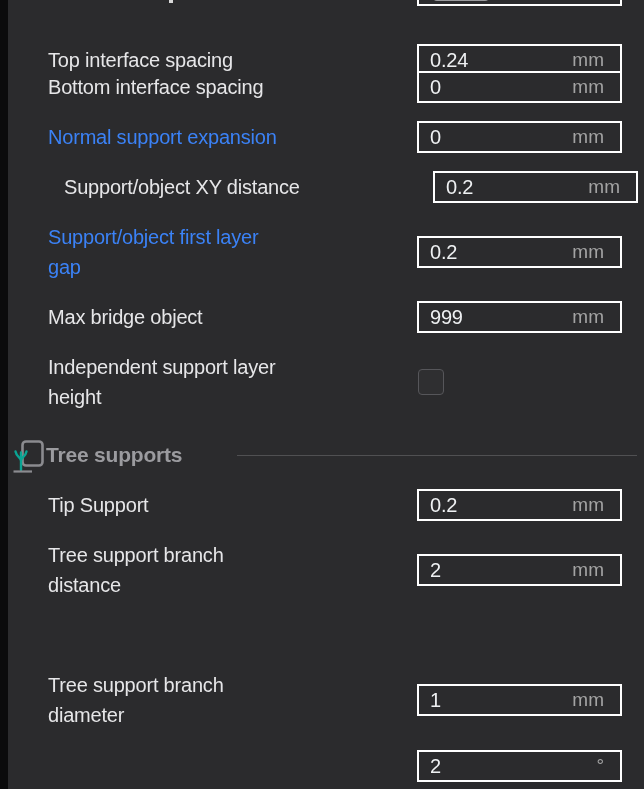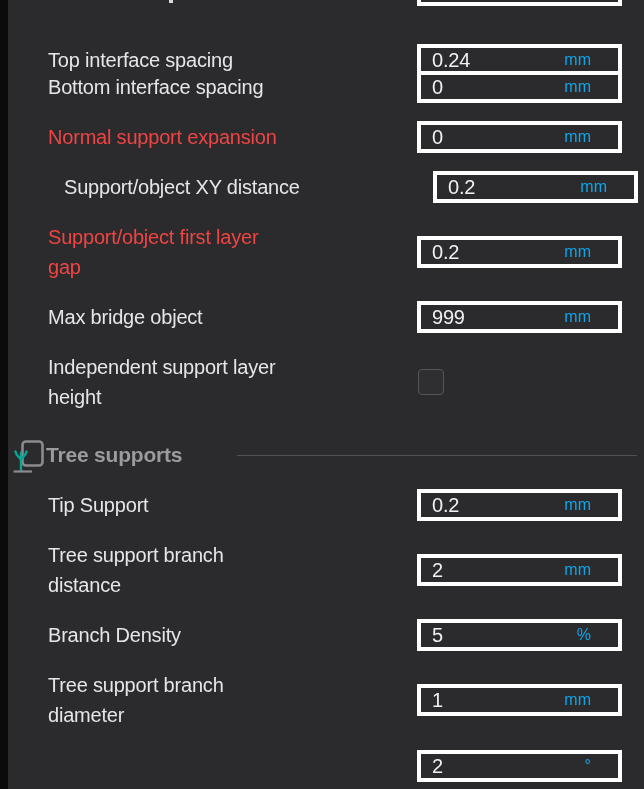--- a/index.html
+++ b/index.html
@@ -11,35 +11,35 @@
   }
   .edge-strip{position:absolute;left:0;top:0;width:8px;height:789px;background:#0b0b0c;}
   .panel{position:absolute;left:8px;top:0;right:0;bottom:0;}
 
   .row{position:absolute;left:0;right:0;}
   .lbl{
     position:absolute;left:40px;top:50%;transform:translateY(-50%);
     width:345px;font-size:20px;line-height:30px;letter-spacing:-0.2px;
     color:#e6e6e8;white-space:pre-line;
   }
-  .lbl.dim{color:#ef4444;}
+  .lbl.dim{color:#3b82f6;}
   .field{
     position:absolute;left:409px;top:50%;transform:translateY(-50%);
     width:205px;height:32px;box-sizing:border-box;
-    border:4px solid #ffffff;border-radius:0;background:#2b2b2d;
+    border:2px solid #ffffff;border-radius:0;background:#2b2b2d;
   }
   .field input{
     position:absolute;left:0;top:0;width:150px;height:100%;
     background:transparent;border:none;outline:none;
     color:#eef0f2;font-size:20px;padding:0 0 0 11px;
     font-family:"Liberation Sans", sans-serif;letter-spacing:-0.2px;
   }
   .unit{
-    position:absolute;right:27px;top:50%;transform:translateY(-50%);
-    color:#0ea5e9;font-size:16px;
+    position:absolute;right:16px;top:50%;transform:translateY(-50%);
+    color:#a3a3a3;font-size:19px;
   }
   .checkbox{
     position:absolute;left:410px;top:50%;transform:translateY(-50%);
     width:26px;height:26px;box-sizing:border-box;
     border:1px solid #56565a;border-radius:4px;background:#2f2f31;
   }
 
   
   .field.partial{top:-26px;transform:none;}
   .pat{position:absolute;left:13px;bottom:3px;width:58px;height:16px;}
@@ -151,27 +151,20 @@
 
   <div class="row" style="top:540px;height:60px;">
     <div class="lbl">Tree support branch
 distance</div>
     <div class="field">
       <input type="text" value="2" style="">
       <span class="unit">mm</span>
     </div>
   </div>
 
-  <div class="row" style="top:617px;height:36px;">
-    <div class="lbl">Branch Density</div>
-    <div class="field">
-      <input type="text" value="5" style="">
-      <span class="unit">%</span>
-    </div>
-  </div>
 
   <div class="row" style="top:670px;height:60px;">
     <div class="lbl">Tree support branch
 diameter</div>
     <div class="field">
       <input type="text" value="1" style="">
       <span class="unit">mm</span>
     </div>
   </div>
 

